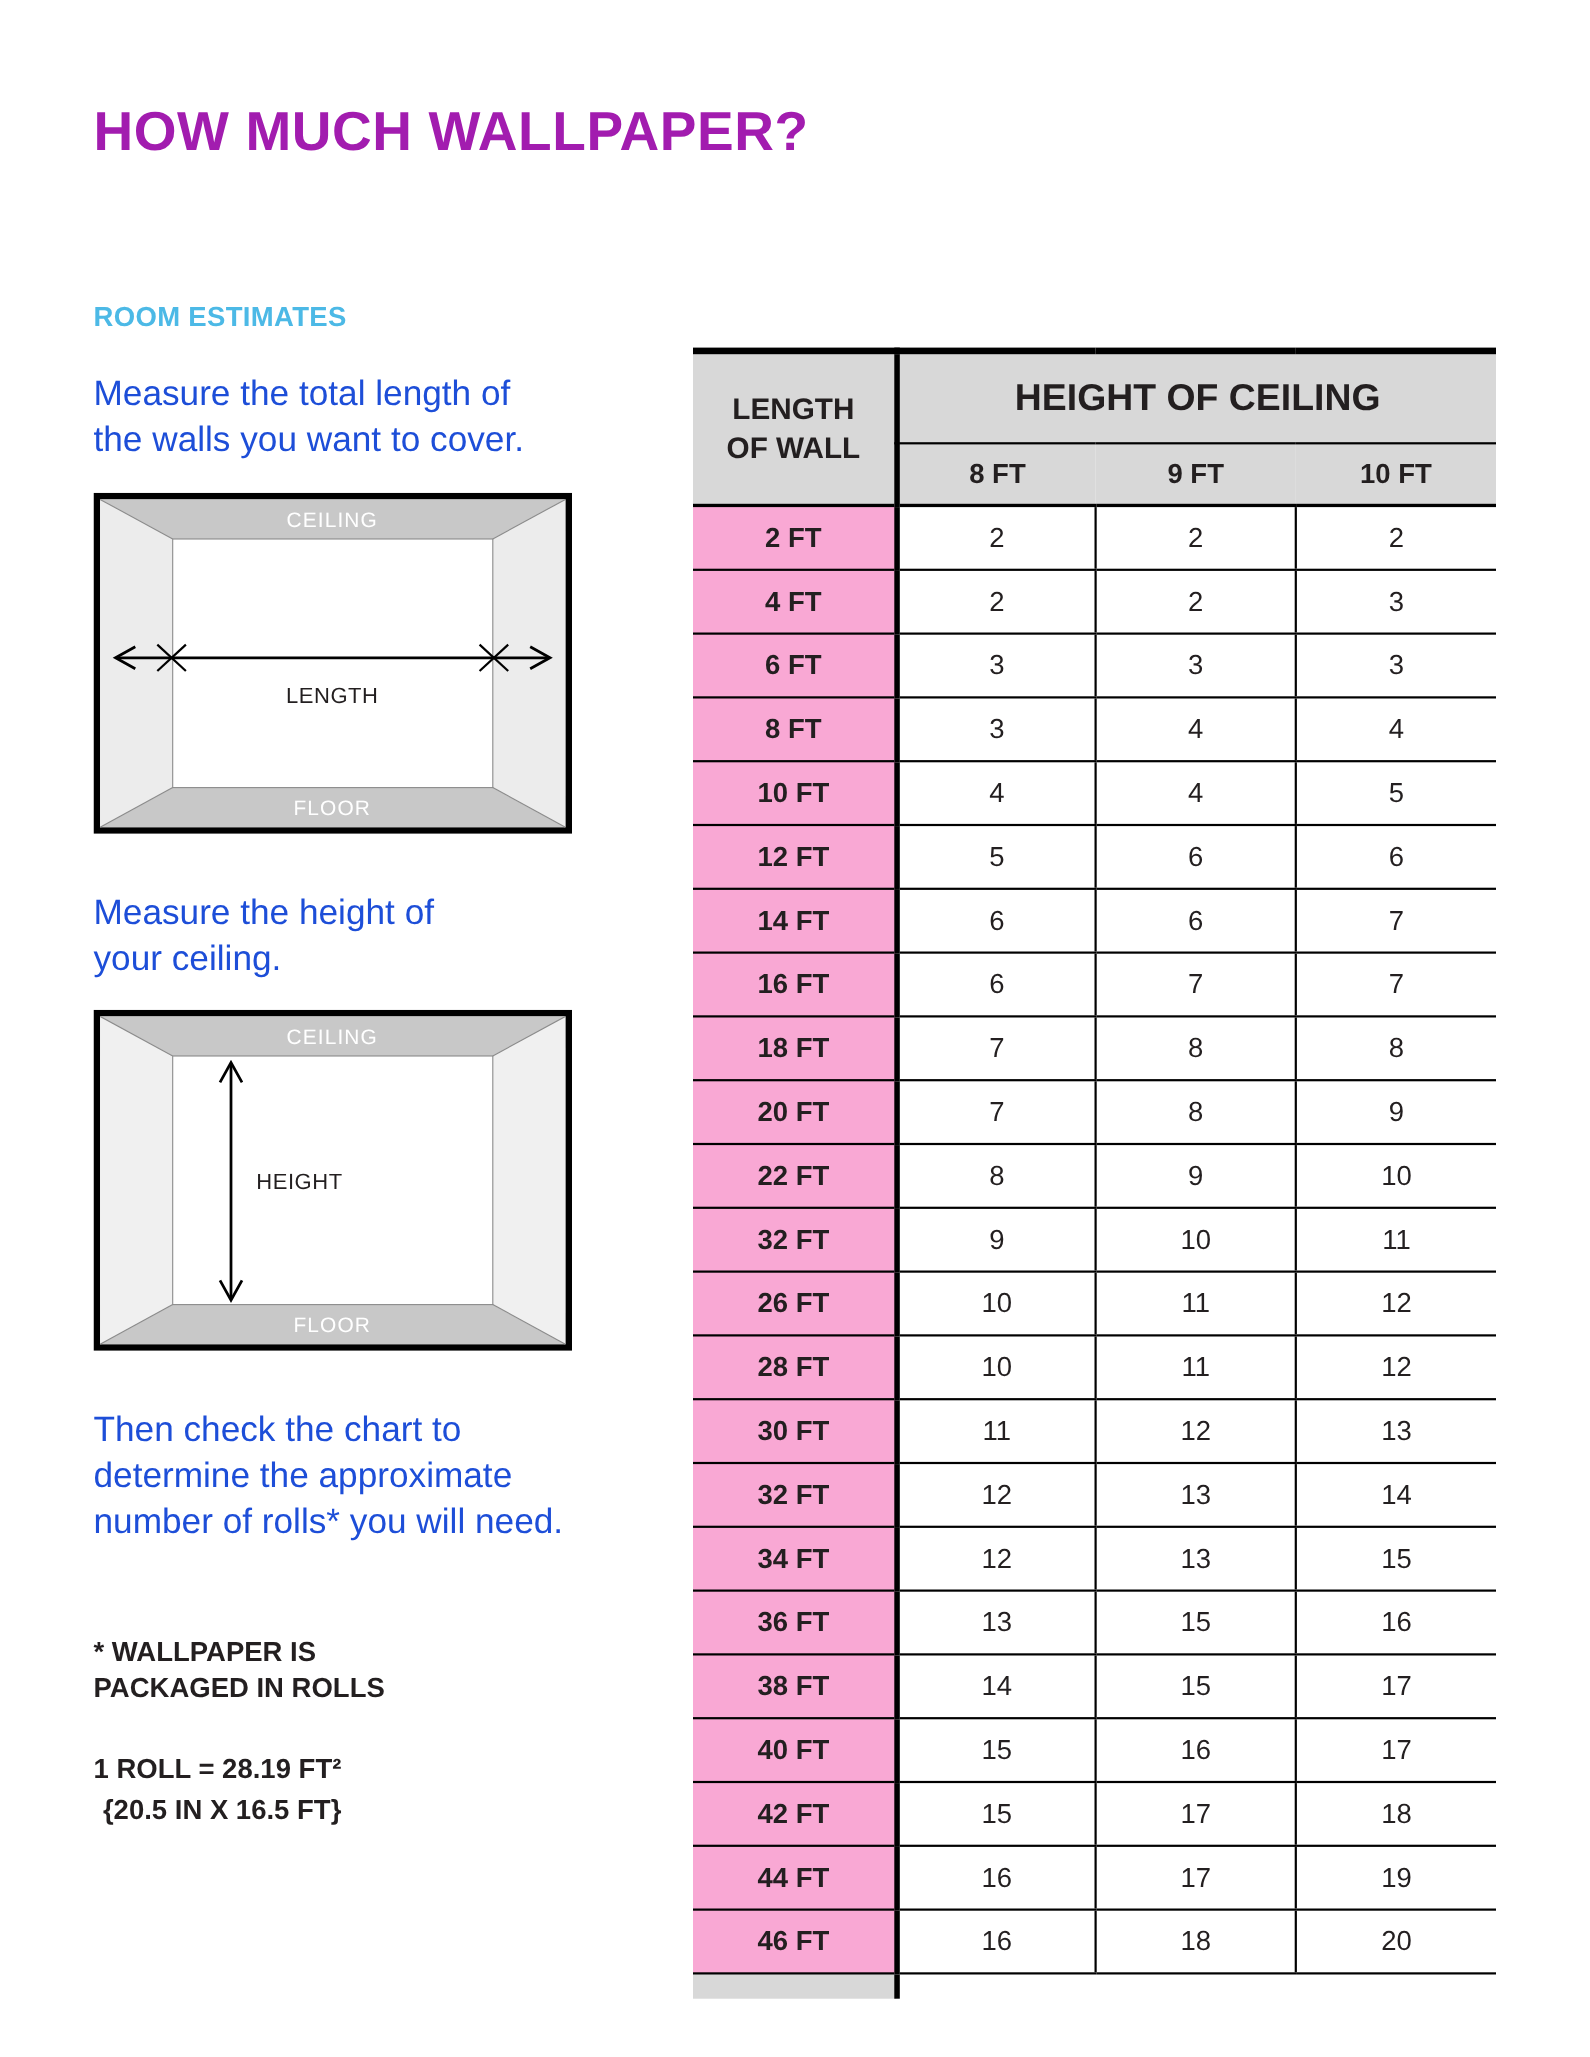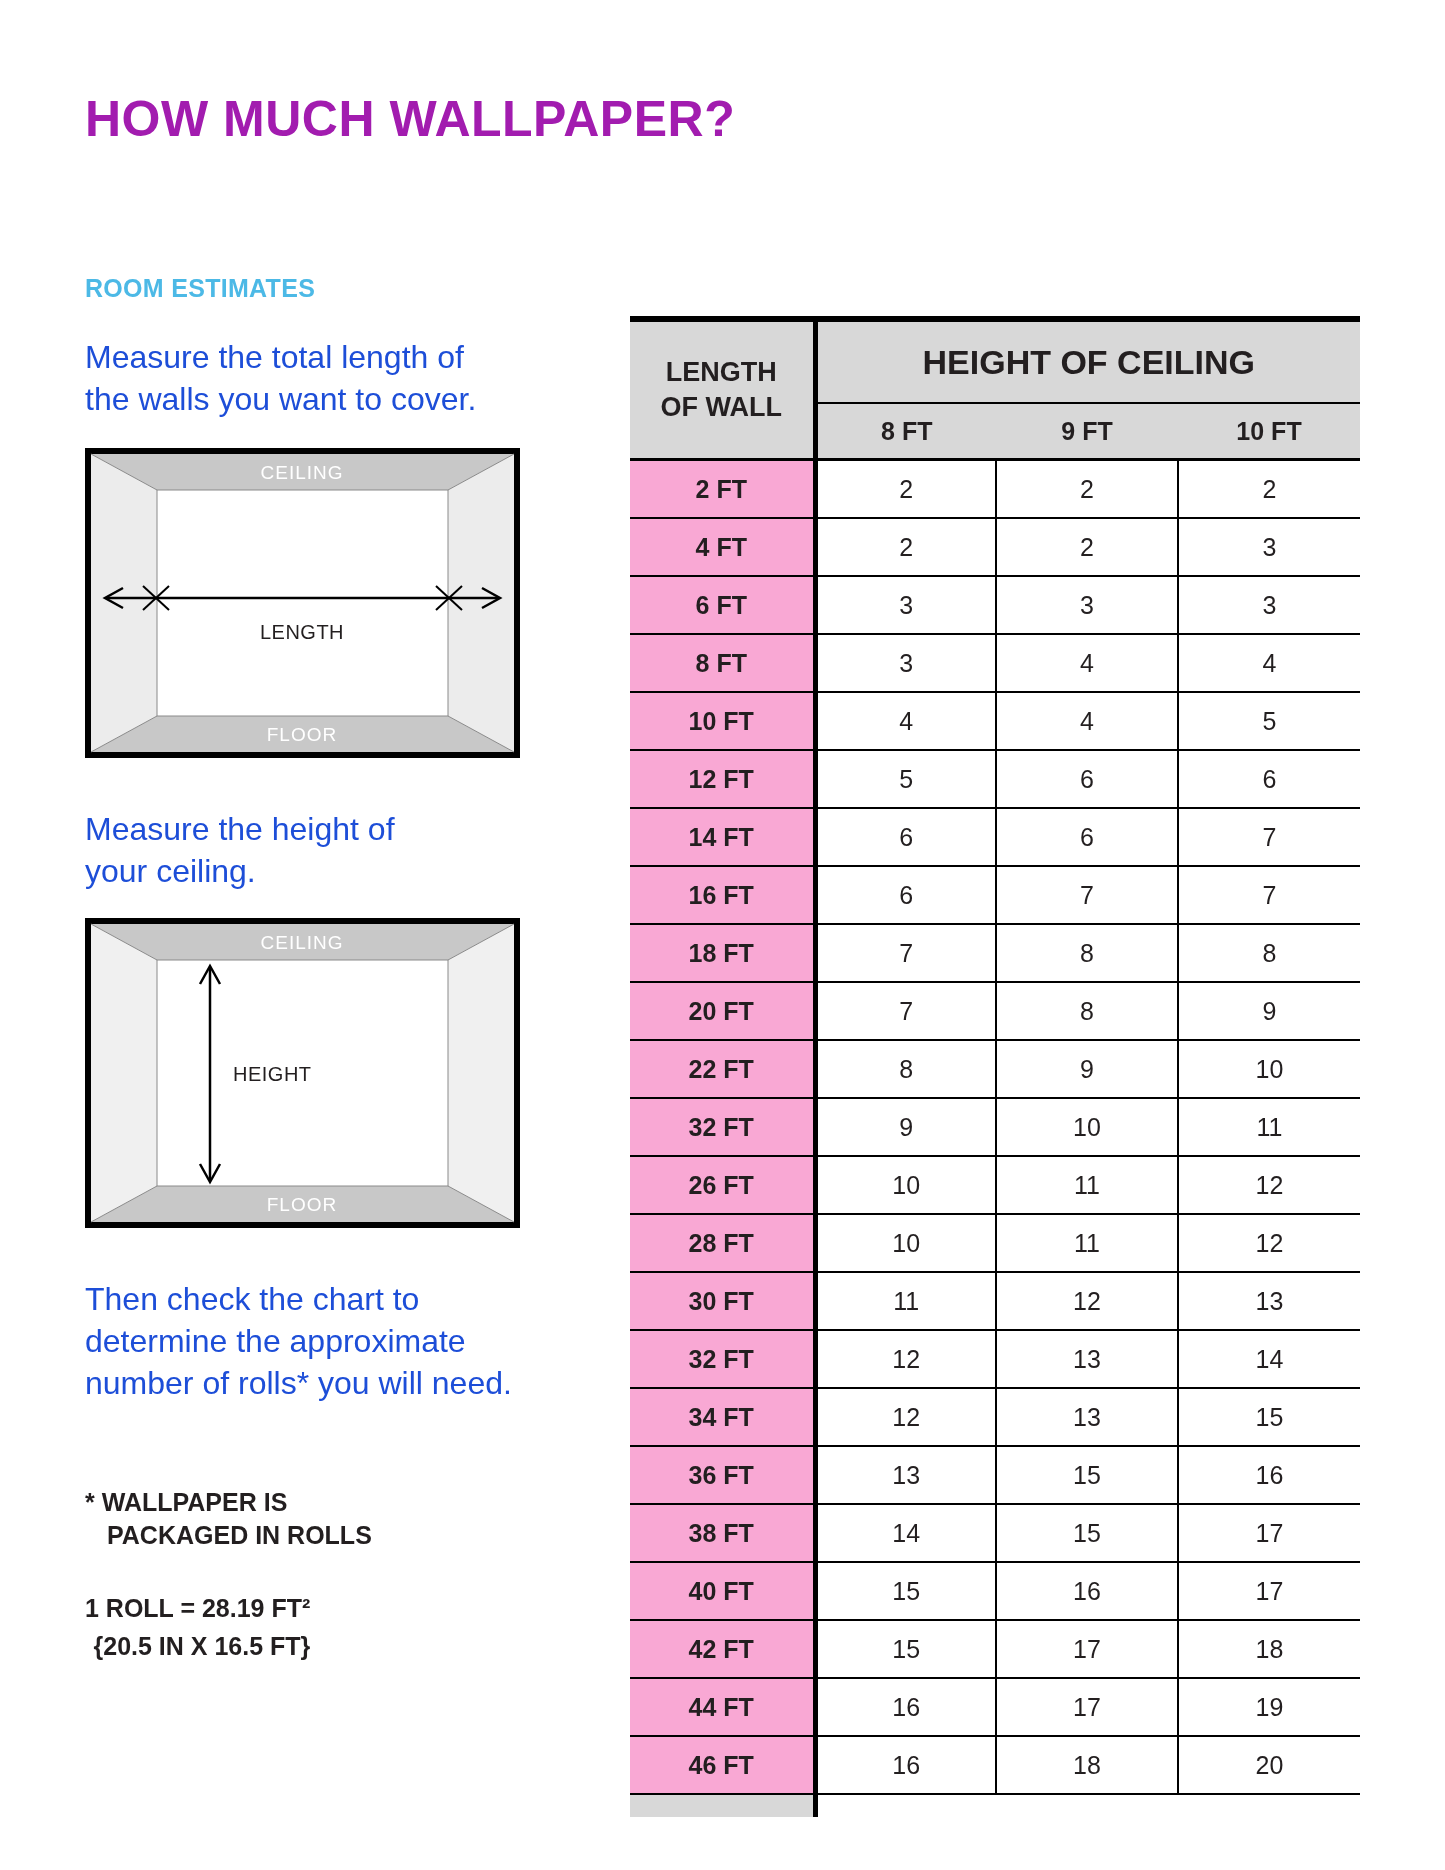--- a/index.html
+++ b/index.html
@@ -15,21 +15,21 @@
   .para{position:absolute;left:85px;font-size:32px;line-height:1.32;color:#1d4ed8;}
   .para-1{top:336px;}
   .para-2{top:808px;}
   .para-3{top:1278px;}
 
   .diagram{position:absolute;left:85px;}
   .diagram-1{top:448px;}
   .diagram-2{top:918px;}
 
   .footnote{position:absolute;left:85px;top:1486px;font-size:25px;font-weight:bold;line-height:1.32;}
-  .footnote .indent{margin-left:22px;}
+  .footnote .indent{}
 
   .roll-info{position:absolute;left:85px;top:1590px;font-size:25px;font-weight:bold;line-height:1.5;text-align:right;}
 
   table.rolls-table{position:absolute;left:630px;top:316px;width:730px;border-collapse:collapse;table-layout:fixed;border-top:6px solid #000;}
   table.rolls-table th, table.rolls-table td{padding:0;}
 
   .length-header{background:#d8d8d8;border-right:5px solid #000;border-bottom:3px solid #000;font-size:27px;font-weight:bold;text-align:center;line-height:1.3;}
   .ceiling-header{background:#d8d8d8;border-bottom:2px solid #000;font-size:34px;font-weight:bold;height:80px;text-align:center;}
   .sub-header{background:#d8d8d8;border-bottom:3px solid #000;font-size:25px;font-weight:bold;height:54px;text-align:center;}
 

